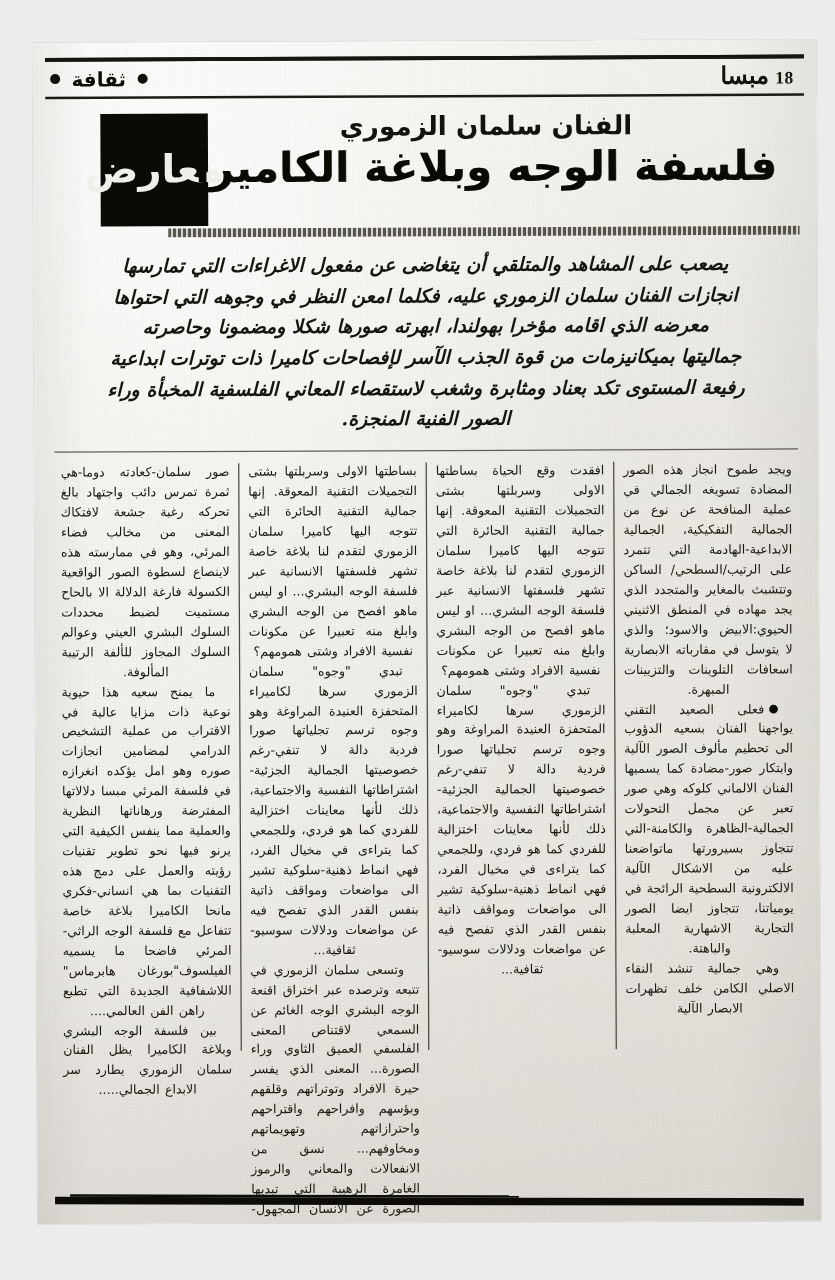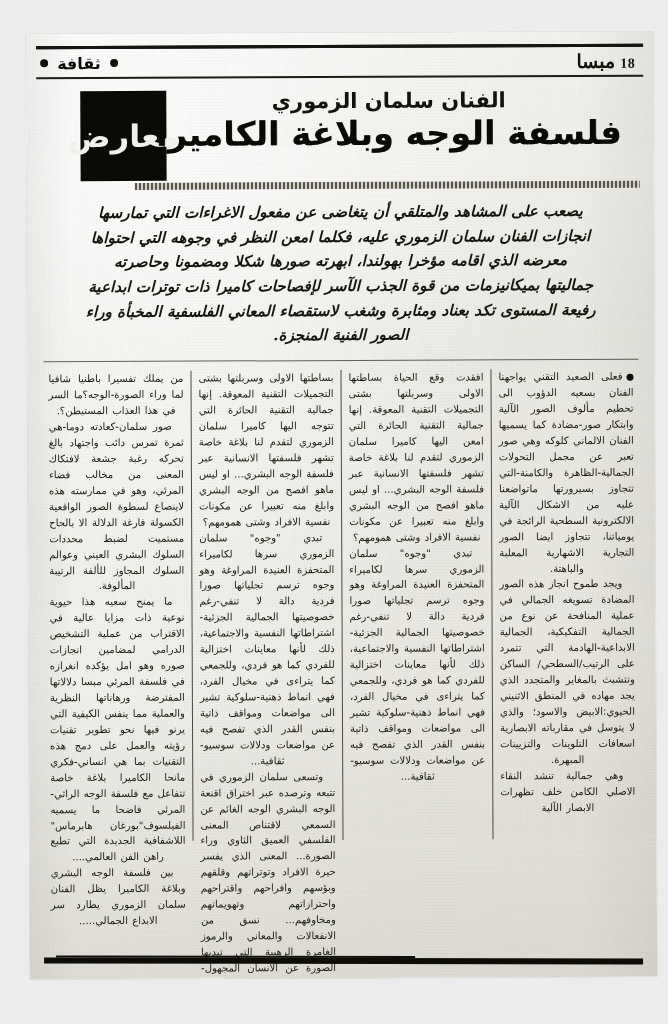--- a/index.html
+++ b/index.html
@@ -297,38 +297,37 @@
       <p>معرضه الذي اقامه مؤخرا بهولندا، ابهرته صورها شكلا ومضمونا وحاصرته</p>
       <p>جماليتها بميكانيزمات من قوة الجذب الآسر لإفصاحات كاميرا ذات توترات ابداعية</p>
       <p>رفيعة المستوى تكد بعناد ومثابرة وشغب لاستقصاء المعاني الفلسفية المخبأة وراء</p>
       <p>الصور الفنية المنجزة.</p>
     </div>
     <div class="deck-rule"></div>
 
     <div class="columns">
 
       <div class="col">
+        <p>ويجد طموح انجاز هذه الصور المضادة تسويغه الجمالي في عملية المنافحة عن نوع من الجمالية التفكيكية، الجمالية الابداعية-الهادمة التي تتمرد على الرتيب/السطحي/ الساكن وتتشبث بالمغاير والمتجدد الذي يجد مهاده في المنطق الاثنيني الحيوي:الابيض والاسود؛ والذي لا يتوسل في مقارباته الابصارية اسعافات التلوينات والتزيينات المبهرة.</p>
         <p><span class="lead-dot"></span><span>فعلى الصعيد التقني يواجهنا الفنان بسعيه الدؤوب الى تحطيم مألوف الصور الآلية وابتكار صور-مضادة كما يسميها الفنان الالماني كلوكه وهي صور تعبر عن مجمل التحولات الجمالية-الظاهرة والكامنة-التي تتجاوز بسيرورتها ماتواضعنا عليه من الاشكال الآلية الالكترونية السطحية الرائجة في يومياتنا، تتجاوز ايضا الصور التجارية الاشهارية المعلبة والباهتة.</span></p>
-        <p>ويجد طموح انجاز هذه الصور المضادة تسويغه الجمالي في عملية المنافحة عن نوع من الجمالية التفكيكية، الجمالية الابداعية-الهادمة التي تتمرد على الرتيب/السطحي/ الساكن وتتشبث بالمغاير والمتجدد الذي يجد مهاده في المنطق الاثنيني الحيوي:الابيض والاسود؛ والذي لا يتوسل في مقارباته الابصارية اسعافات التلوينات والتزيينات المبهرة.</p>
         <p>وهي جمالية تنشد النقاء الاصلي الكامن خلف تظهرات الابصار الآلية</p>
       </div>
 
       <div class="col">
-        <p>افقدت وقع الحياة بساطتها الاولى وسربلتها بشتى التجميلات التقنية المعوقة. إنها جمالية التقنية الحائرة التي امعن اليها كاميرا سلمان الزموري لتقدم لنا بلاغة خاصة تشهر فلسفتها الانسانية عبر فلسفة الوجه البشري... او ليس ماهو افصح من الوجه البشري وابلغ منه تعبيرا عن مكونات نفسية الافراد وشتى همومهم؟</p>
+        <p>افقدت وقع الحياة بساطتها الاولى وسربلتها بشتى التجميلات التقنية المعوقة. إنها جمالية التقنية الحائرة التي تتوجه اليها كاميرا سلمان الزموري لتقدم لنا بلاغة خاصة تشهر فلسفتها الانسانية عبر فلسفة الوجه البشري... او ليس ماهو افصح من الوجه البشري وابلغ منه تعبيرا عن مكونات نفسية الافراد وشتى همومهم؟</p>
         <p>تبدي "وجوه" سلمان الزموري سرها لكاميراء المتحفزة العنيدة المراوغة وهو وجوه ترسم تجلياتها صورا فردية دالة لا تنفي-رغم خصوصيتها الجمالية الجزئية-اشتراطاتها النفسية والاجتماعية، ذلك لأنها معاينات اختزالية للفردي كما هو فردي، وللجمعي كما يتراءى في مخيال الفرد، فهي انماط ذهنية-سلوكية تشير الى مواضعات ومواقف ذاتية بنفس القدر الذي تفصح فيه عن مواضعات ودلالات سوسيو-ثقافية...</p>
       </div>
 
       <div class="col">
         <p>بساطتها الاولى وسربلتها بشتى التجميلات التقنية المعوقة. إنها جمالية التقنية الحائرة التي تتوجه اليها كاميرا سلمان الزموري لتقدم لنا بلاغة خاصة تشهر فلسفتها الانسانية عبر فلسفة الوجه البشري... او ليس ماهو افصح من الوجه البشري وابلغ منه تعبيرا عن مكونات نفسية الافراد وشتى همومهم؟</p>
         <p>تبدي "وجوه" سلمان الزموري سرها لكاميراء المتحفزة العنيدة المراوغة وهو وجوه ترسم تجلياتها صورا فردية دالة لا تنفي-رغم خصوصيتها الجمالية الجزئية-اشتراطاتها النفسية والاجتماعية، ذلك لأنها معاينات اختزالية للفردي كما هو فردي، وللجمعي كما يتراءى في مخيال الفرد، فهي انماط ذهنية-سلوكية تشير الى مواضعات ومواقف ذاتية بنفس القدر الذي تفصح فيه عن مواضعات ودلالات سوسيو-ثقافية...</p>
         <p>وتسعى سلمان الزموري في تتبعه وترصده عبر اختراق اقنعة الوجه البشري الوجه الغائم عن السمعي لاقتناص المعنى الفلسفي العميق الثاوي وراء الصورة... المعنى الذي يفسر حيرة الافراد وتوتراتهم وقلقهم وبؤسهم وافراحهم واقتراحهم واحترازاتهم وتهويماتهم ومخاوفهم... نسق من الانفعالات والمعاني والرموز الغامرة الرهيبة التي تبديها الصورة عن الانسان المجهول-المعلوم. ما الذي</p>
       </div>
 
       <div class="col">
-        <p>من يملك تفسيرا باطنيا شافيا لما وراء الصورة-الوجه؟ما السر في هذا العذاب المستبطن؟.</p>
         <p>صور سلمان-كعادته دوما-هي ثمرة تمرس دائب واجتهاد بالغ تحركه رغبة جشعة لافتكاك المعنى من مخالب فضاء المرئي، وهو في ممارسته هذه لاينصاع لسطوة الصور الواقعية الكسولة فارغة الدلالة الا بالحاح مستميت لضبط محددات السلوك البشري العيني وعوالم السلوك المجاوز للألفة الرتيبة المألوفة.</p>
         <p>ما يمنح سعيه هذا حيوية نوعية ذات مزايا عالية في الاقتراب من عملية التشخيص الدرامي لمضامين انجازات صوره وهو امل يؤكده انغرازه في فلسفة المرئي مبسا دلالاتها المفترضة ورهاناتها النظرية والعملية مما ينفس الكيفية التي يرنو فيها نحو تطوير تقنيات رؤيته والعمل على دمج هذه التقنيات بما هي انساني-فكري مانحا الكاميرا بلاغة خاصة تتفاعل مع فلسفة الوجه الراثي-المرئي فاضحا ما يسميه الفيلسوف"بورغان هابرماس" اللاشفافية الجديدة التي تطبع راهن الفن العالمي....</p>
         <p>بين فلسفة الوجه البشري وبلاغة الكاميرا يظل الفنان سلمان الزموري يطارد سر الابداع الجمالي.....</p>
 
       </div>
 
     </div>
   </div>
 
   <div class="bottom-rule"></div>

